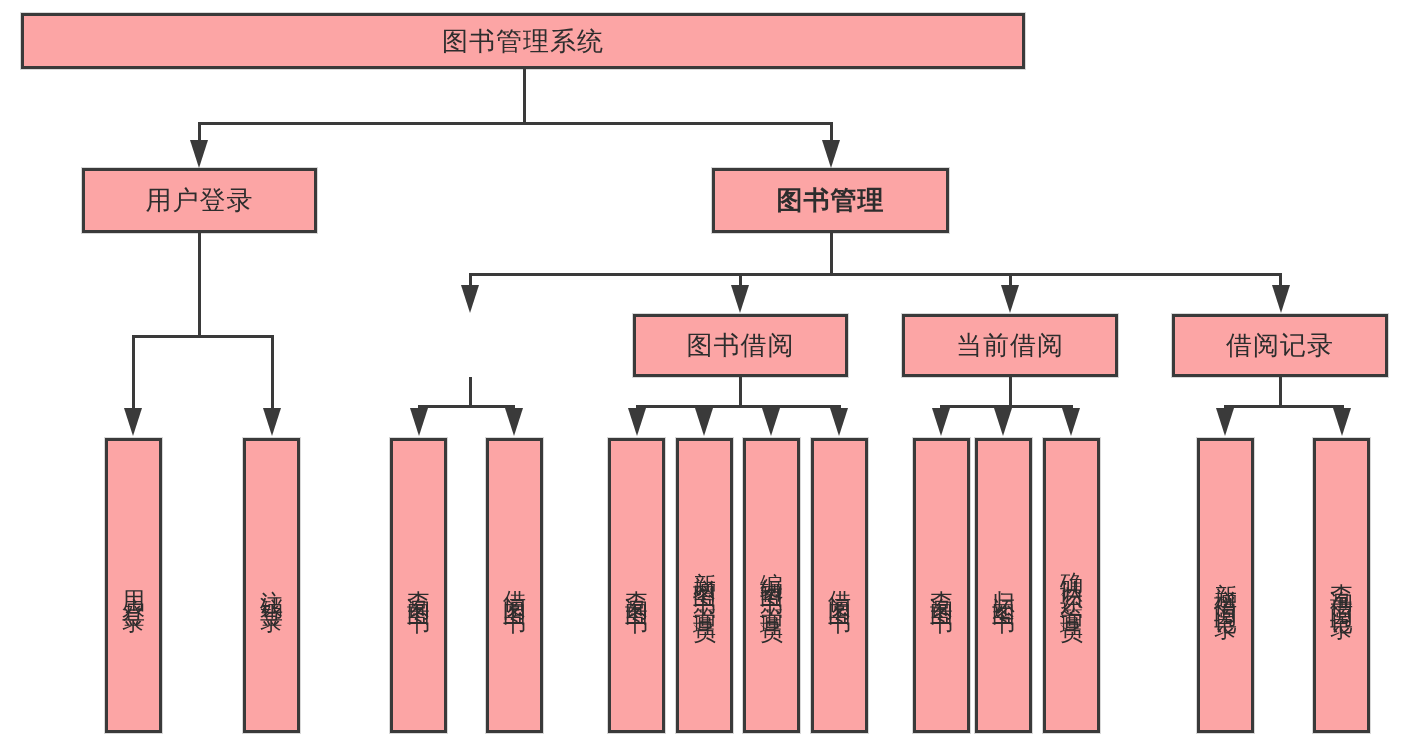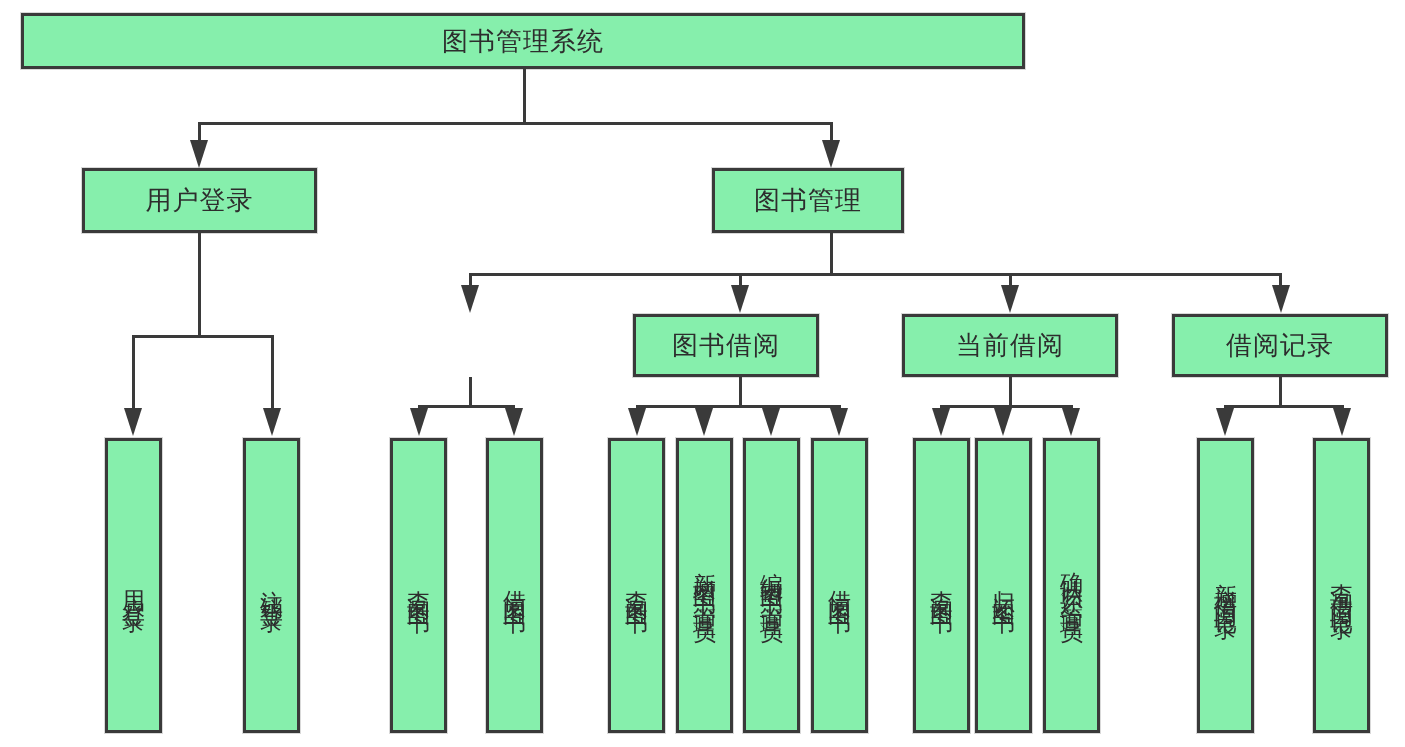--- a/index.html
+++ b/index.html
@@ -8,21 +8,21 @@
     --bg:#ffffff;
     --wm:#e89b9b;
   }
   html,body{margin:0;padding:0;background:var(--bg);}
   .canvas{
     position:relative;width:1405px;height:747px;background:var(--bg);
     font-family:"Liberation Sans","DejaVu Sans",sans-serif;color:var(--text);
     overflow:hidden;
   }
   .box{
-    position:absolute;background:#86efac;border:3px solid var(--line);
+    position:absolute;background:#fca5a5;border:3px solid var(--line);
     box-sizing:border-box;display:flex;align-items:center;justify-content:center;
     box-shadow:0 0 0 1px #d9d9d9;
   }
   .hbox{font-size:26px;letter-spacing:1px;}
   .leaf{
     font-size:23px;
     writing-mode:vertical-rl;
     text-orientation:mixed;
     letter-spacing:7px;
     line-height:1;
@@ -34,23 +34,23 @@
     border-left:9px solid transparent;border-right:9px solid transparent;
     border-top:28px solid var(--line);
   }
   .watermark{
     position:absolute;right:4px;bottom:3px;z-index:5;
     font-size:21px;letter-spacing:0.5px;color:var(--wm);
   }
   
   #root {left:21px;  top:13px;  width:1004px;height:56px;}
   #login{left:82px;  top:168px; width:235px; height:65px;}
-  #mgmt {left:712px; top:168px; width:192px; height:65px;}
+  #mgmt {left:712px; top:168px; width:237px; height:65px;font-weight:bold;}
   #r3a{left:363px; top:314px;width:215px;height:63px;}
-  #r3b{left:633px; top:314px;width:186px;height:63px;}
+  #r3b{left:633px; top:314px;width:215px;height:63px;}
   #r3c{left:902px; top:314px;width:216px;height:63px;}
   #r3d{left:1172px;top:314px;width:216px;height:63px;}
   .leaf{top:438px;height:295px;width:57px;}
   #l1{left:105px;}  #l2{left:243px;}
   #l3{left:390px;}  #l4{left:486px;}
   #l5{left:608px;}  #l6{left:676px;}  #l7{left:743px;}  #l8{left:811px;}
   #l9{left:913px;}  #l10{left:975px;} #l11{left:1043px;}
   #l12{left:1197px;}#l13{left:1313px;}
 </style>
 </head>

